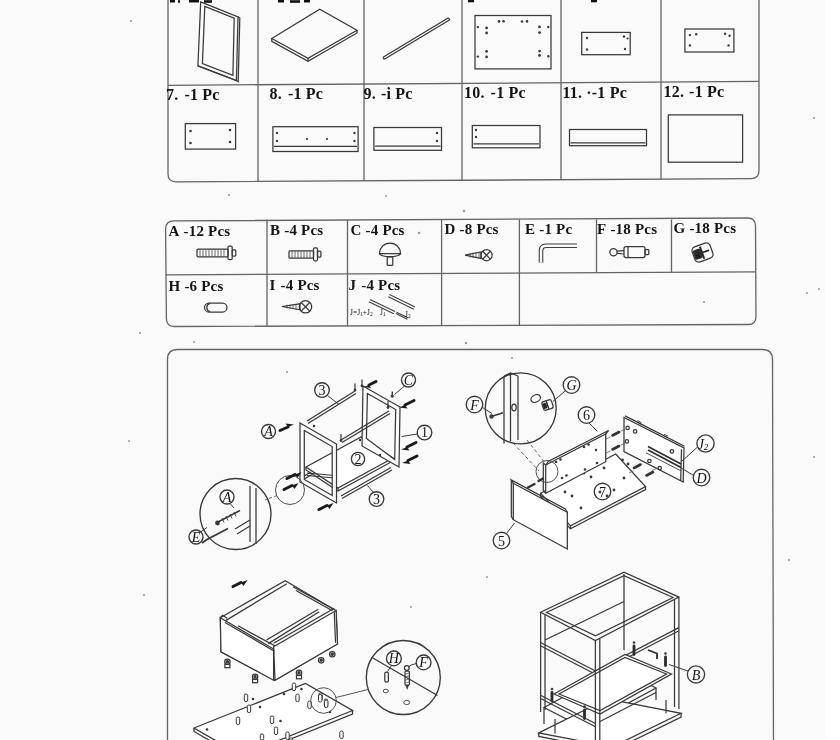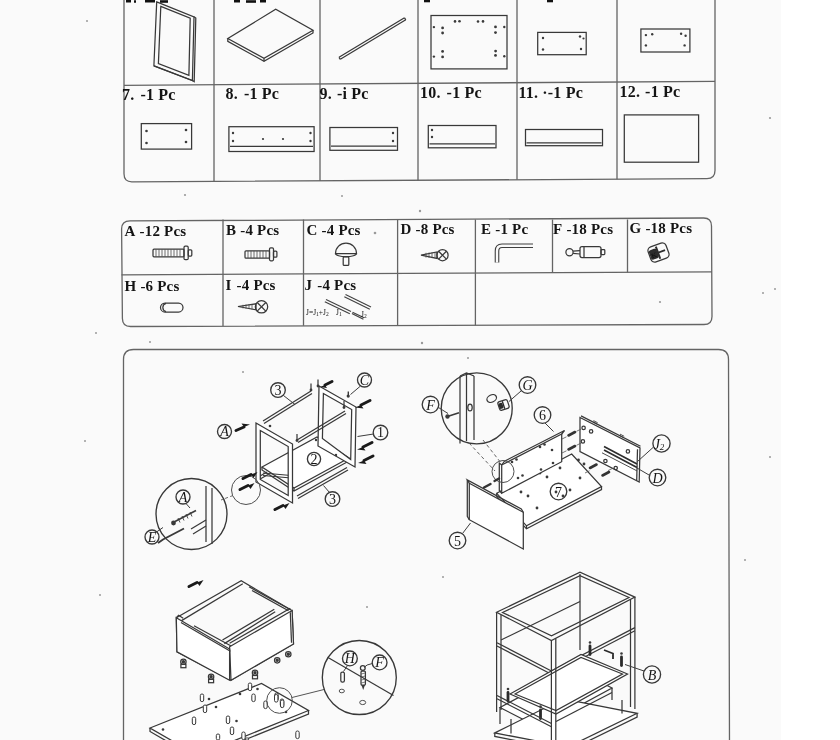--- a/index.html
+++ b/index.html
@@ -1,16 +1,16 @@
 <!DOCTYPE html>
 <html><head>
 <meta charset="utf-8">
 <style>
 html,body{margin:0;padding:0;}
-#page{position:relative;width:781px;height:740px;background:#fbfafa;overflow:hidden;filter:grayscale(1) blur(0.28px);}
+#page{position:relative;width:781px;height:740px;background:#fbfafa;overflow:hidden;filter:grayscale(1) blur(0.28px);padding-left:44px;}
 text{font-family:"Liberation Serif",serif;fill:#141414;}
 .tt{font-size:16px;font-weight:bold;letter-spacing:0.2px;}
 .ht{font-size:15px;font-weight:bold;letter-spacing:0.2px;}
 .lt{font-size:14px;}
 .li{font-style:italic;}
 .fr{fill:none;stroke:#383838;stroke-width:1.25;}
 .fr2{fill:none;stroke:#4f4f4f;stroke-width:1;}
 .tb{fill:none;stroke:#646464;stroke-width:1.3;}
 .lc{fill:none;stroke:#383838;stroke-width:1.35;}
 .bk{stroke:#1a1a1a;stroke-width:3;stroke-linecap:round;}

